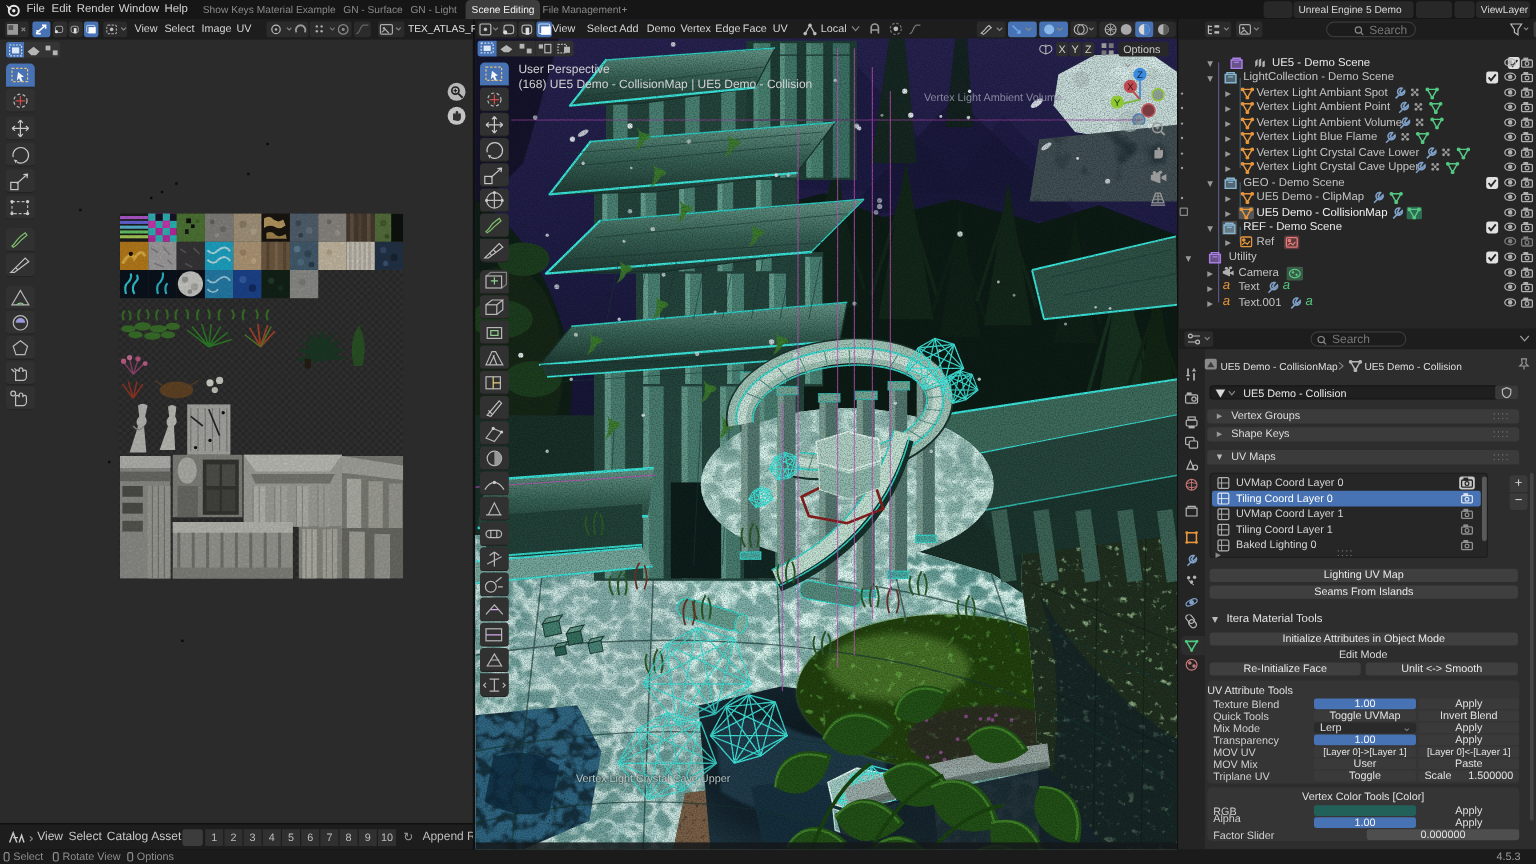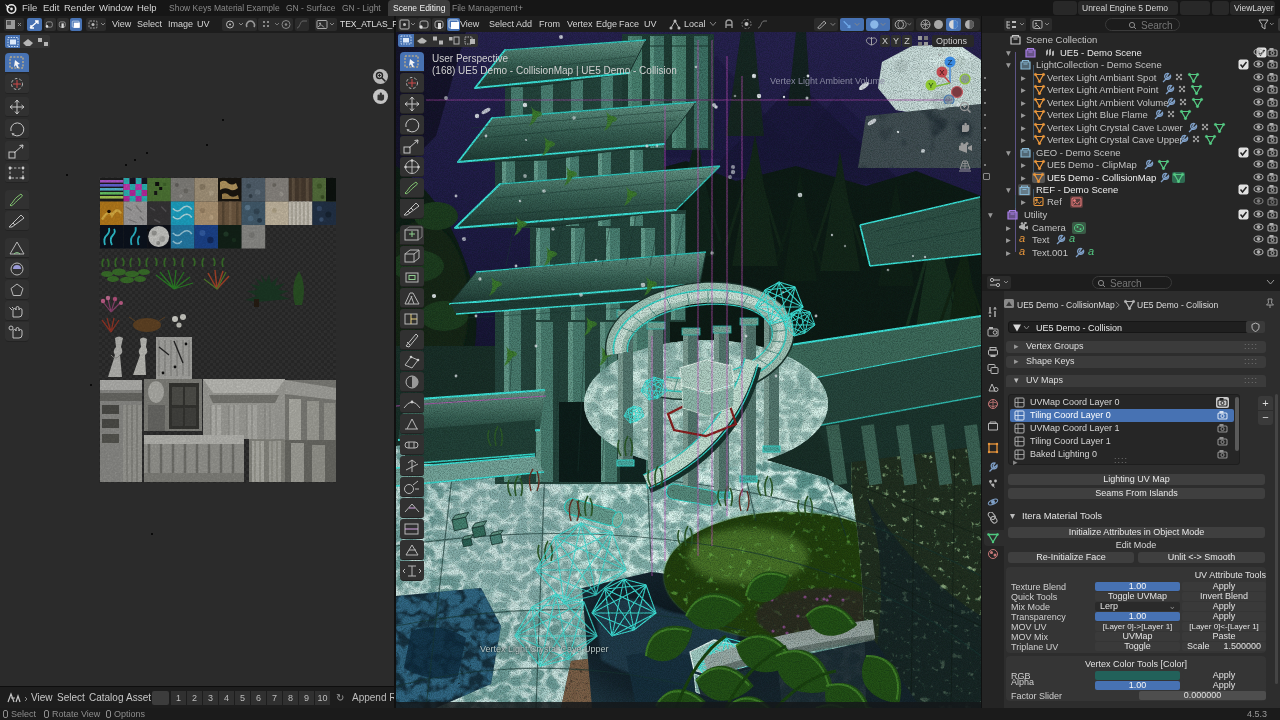--- a/index.html
+++ b/index.html
@@ -1215,21 +1215,21 @@
         </div>
       <div class="hbtn" style="left:51px;width:13px;background:#4772b3">
           <svg width="15" height="13" viewBox="0 0 15 13">
             <rect x="2" y="2" width="9" height="8" rx="1" fill="none" stroke="#cde"></rect>
             <rect x="4" y="4" width="8" height="7" fill="#fff"></rect>
           </svg>
         </div>
       <span class="htext" style="left:64px">View</span>
       <span class="htext" style="left:93px">Select</span>
       <span class="htext" style="left:120px">Add</span>
-      <span class="htext" style="left:143px">From</span>
+      <span class="htext" style="left:143px">Demo</span>
       <span class="htext" style="left:171px">Vertex</span>
       <span class="htext" style="left:200px">Edge</span>
       <span class="htext" style="left:223px">Face</span>
       <span class="htext" style="left:248px">UV</span>
       <svg class="abs" style="left:273px;top:3px" width="12" height="11" viewBox="0 0 12 11">
           <path d="M2 9 L6 2 L10 9" fill="none" stroke="#bbb"></path>
           <circle cx="6" cy="2" r="1.5" fill="#bbb"></circle>
           <circle cx="2" cy="9" r="1.5" fill="#bbb"></circle>
           <circle cx="10" cy="9" r="1.5" fill="#bbb"></circle>
         </svg>
@@ -1616,26 +1616,20 @@
           </svg>
         </div>
     </div>
 
     <div class="abs" style="left:33px;top:36px;width:1px;height:163px;background:#5d5486"></div>
     <div class="abs" style="left:51px;top:49px;width:1px;height:75px;background:#435a6e"></div>
     <div class="abs" style="left:51px;top:136px;width:1px;height:25px;background:#435a6e"></div>
     <div class="abs" style="left:51px;top:173px;width:1px;height:13px;background:#435a6e"></div>
     <div class="abs" style="left:33px;top:198px;width:1px;height:38px;background:#5d5486"></div>
 
-    <div class="orow" style="top:17px">
-        <svg class="oic" style="left:28px" width="11" height="11" viewBox="0 0 11 11">
-          <use href="#gcol" stroke="#c8c8c8"></use>
-        </svg>
-        <span style="left:44px">Scene Collection</span>
-      </div>
     <div class="orow" style="top:30px">
         <span style="left:24px;color:#999">▾</span>
         <svg class="oic" style="left:43px" width="11" height="11" viewBox="0 0 11 11">
           <use href="#gcol" stroke="#a97fe8"></use>
           <rect x="1" y="3" width="9" height="7" fill="#a97fe8" opacity="0.5"></rect>
         </svg>
         <svg class="oic" style="left:62px" width="11" height="11" viewBox="0 0 11 11">
           <path d="M2 9 V4 l2 -2 v5 Z M5 9 V3 l2 -1.5 v6 Z M8 9 V4.5 l2 -1 v5 Z" fill="#b0b0b0"></path>
         </svg>
         <span style="left:78px;color:#e8e8e8">UE5 - Demo Scene</span>
@@ -2202,38 +2196,38 @@
     <div class="pbtn" style="left:26px;top:200px;width:257px;height:11px;line-height:11px">Lighting UV Map</div>
     <div class="pbtn" style="left:26px;top:214px;width:257px;height:11px;line-height:11px">Seams From Islands</div>
 
     <span class="abs" style="left:28px;top:236px;color:#bbb">▾</span>
     <span class="abs" style="left:40px;top:236px;color:#e2e2e2;font-size:9.5px">Itera Material Tools</span>
     <div class="pbtn" style="left:26px;top:253px;width:257px;height:11px;line-height:11px">Initialize Attributes in Object Mode</div>
     <div class="abs" style="left:24px;top:266px;width:260px;text-align:center;color:#d8d8d8;font-size:9px">Edit Mode</div>
     <div class="pbtn" style="left:26px;top:278px;width:126px;height:11px;line-height:11px">Re-Initialize Face</div>
     <div class="pbtn" style="left:156px;top:278px;width:127px;height:11px;line-height:11px">Unlit &lt;-&gt; Smooth</div>
     <div class="pbox" style="left:24px;top:293px;width:260px;height:86px">
-      <div class="abs" style="left:0;top:3px;width:260px;text-align:right;color:#e0e0e0;font-size:9px">UV Attribute Tools</div>
+      <div class="abs" style="left:0;top:3px;width:260px;text-align:left;color:#e0e0e0;font-size:9px">UV Attribute Tools</div>
       <span class="plabel" style="left:5px;top:15px">Texture Blend</span>
         <div class="slider" style="left:89px;top:15px;width:85px;height:9px;line-height:9px">1.00</div>
         <div class="pbtn2" style="left:176px;top:15px;width:84px;height:9px;line-height:9px">Apply</div>
       <span class="plabel" style="left:5px;top:25px">Quick Tools</span>
         <div class="pbtn2" style="left:89px;top:25px;width:85px;height:9px;line-height:9px">Toggle UVMap</div>
         <div class="pbtn2" style="left:176px;top:25px;width:84px;height:9px;line-height:9px">Invert Blend</div>
       <span class="plabel" style="left:5px;top:35px">Mix Mode</span>
         <div class="pbtn2" style="left:89px;top:35px;width:85px;height:9px;line-height:9px;background:#2a2a2a;text-align:left;padding-left:5px">Lerp<span class="abs" style="right:4px;top:0px;color:#888">⌄</span></div>
         <div class="pbtn2" style="left:176px;top:35px;width:84px;height:9px;line-height:9px">Apply</div>
       <span class="plabel" style="left:5px;top:45px">Transparency</span>
         <div class="slider" style="left:89px;top:45px;width:85px;height:9px;line-height:9px">1.00</div>
         <div class="pbtn2" style="left:176px;top:45px;width:84px;height:9px;line-height:9px">Apply</div>
       <span class="plabel" style="left:5px;top:55px">MOV UV</span>
         <div class="pbtn2" style="left:89px;top:55px;width:85px;height:9px;line-height:9px;font-size:8px">[Layer 0]-&gt;[Layer 1]</div>
         <div class="pbtn2" style="left:176px;top:55px;width:84px;height:9px;line-height:9px;font-size:8px">[Layer 0]&lt;-[Layer 1]</div>
       <span class="plabel" style="left:5px;top:65px">MOV Mix</span>
-        <div class="pbtn2" style="left:89px;top:65px;width:85px;height:9px;line-height:9px">UVMap</div>
+        <div class="pbtn2" style="left:89px;top:65px;width:85px;height:9px;line-height:9px">User</div>
         <div class="pbtn2" style="left:176px;top:65px;width:84px;height:9px;line-height:9px">Paste</div>
       <span class="plabel" style="left:5px;top:75px">Triplane UV</span>
         <div class="pbtn2" style="left:89px;top:75px;width:85px;height:9px;line-height:9px">Toggle</div>
         <div class="pbtn2" style="left:176px;top:75px;width:84px;height:9px;line-height:9px;text-align:left;padding-left:5px">Scale<span class="abs" style="right:5px;top:0">1.500000</span></div>
     </div>
     <div class="pbox" style="left:24px;top:382px;width:260px;height:45px">
       <div class="abs" style="left:0;top:3px;width:260px;text-align:center;color:#e0e0e0;font-size:9px">Vertex Color Tools [Color]</div>
       <span class="plabel" style="left:5px;top:15px">RGB</span>
         <div class="abs" style="left:89px;top:15px;width:85px;height:9px;background:#22615a;border-radius:2px"></div>
         <div class="pbtn2" style="left:176px;top:15px;width:84px;height:9px;line-height:9px;background:#353535">Apply</div>

